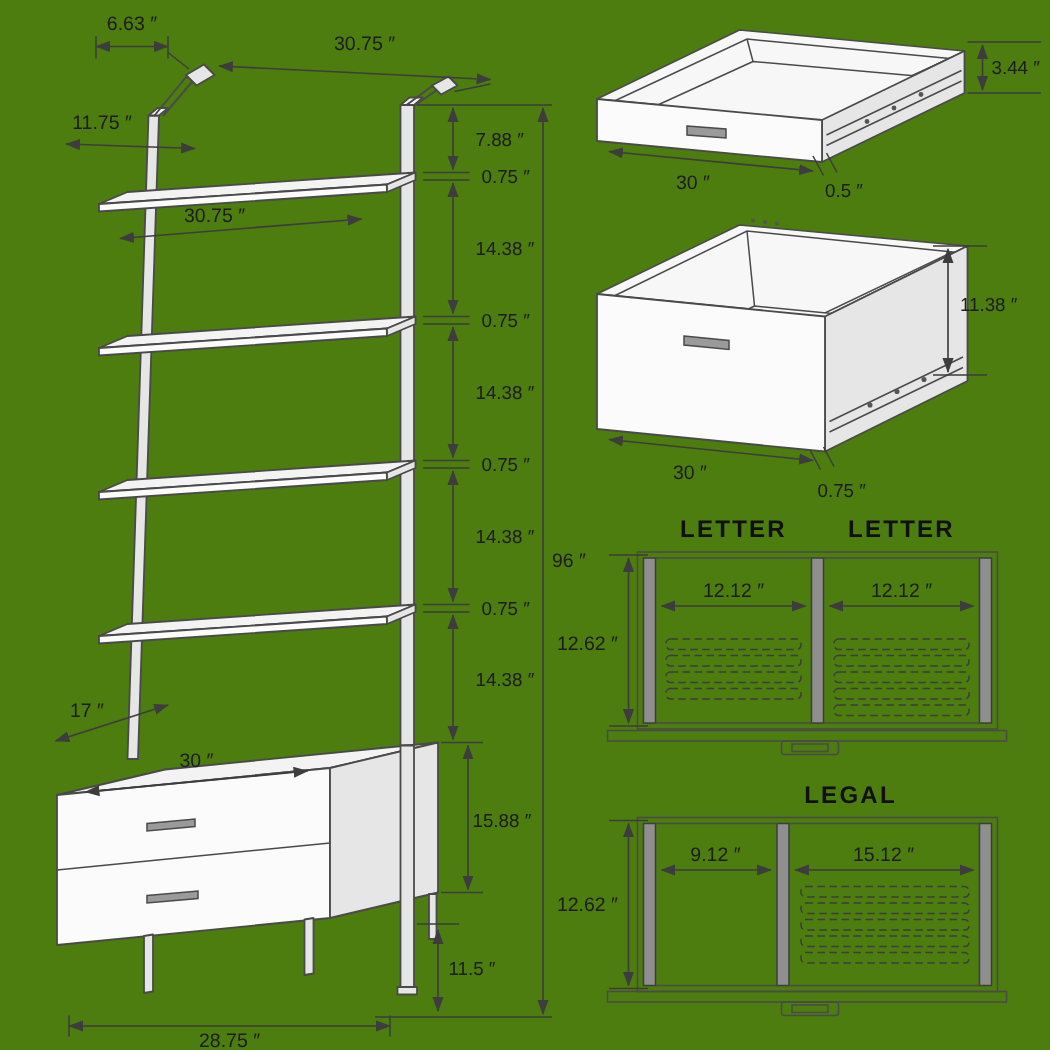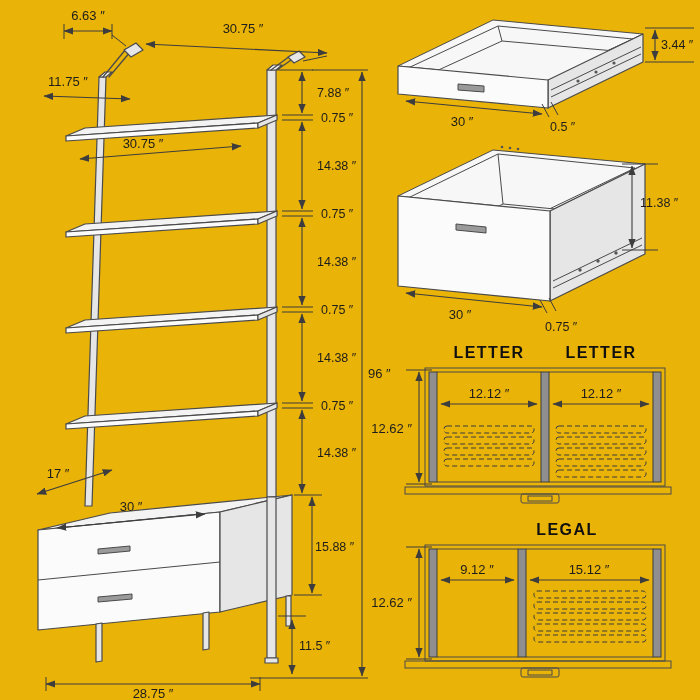--- a/index.html
+++ b/index.html
@@ -1,16 +1,16 @@
 <!DOCTYPE html>
 <html><head>
 <meta charset="utf-8">
 <style>
   html,body { margin:0; padding:0; background:#ffffff; }
-  .page { width:700px; height:700px; background:#eab308; position:relative; overflow:hidden; }
+  .page { width:700px; height:700px; background:#4d7c0f; position:relative; overflow:hidden; }
   svg { display:block; }
   .ln   { stroke:#4a4a4a; stroke-width:1.3; fill:none; stroke-linejoin:round; stroke-linecap:round; }
   .thin { stroke:#4a4a4a; stroke-width:1; fill:none; }
   .f-top   { fill:#f3f3f3; stroke:#4a4a4a; stroke-width:1.2; stroke-linejoin:round; }
   .f-front { fill:#fbfbfb; stroke:#4a4a4a; stroke-width:1.2; stroke-linejoin:round; }
   .f-side  { fill:#e6e6e6; stroke:#4a4a4a; stroke-width:1.2; stroke-linejoin:round; }
   .f-inner { fill:#f7f7f7; stroke:#4a4a4a; stroke-width:1; stroke-linejoin:round; }
   .f-handle{ fill:#9a9a9a; stroke:#4a4a4a; stroke-width:1; }
   .wallbar { fill:#8f8f8f; stroke:#3d3d3d; stroke-width:1; }
   .dimline { stroke:#3d3d3d; stroke-width:1.1; fill:none; }

